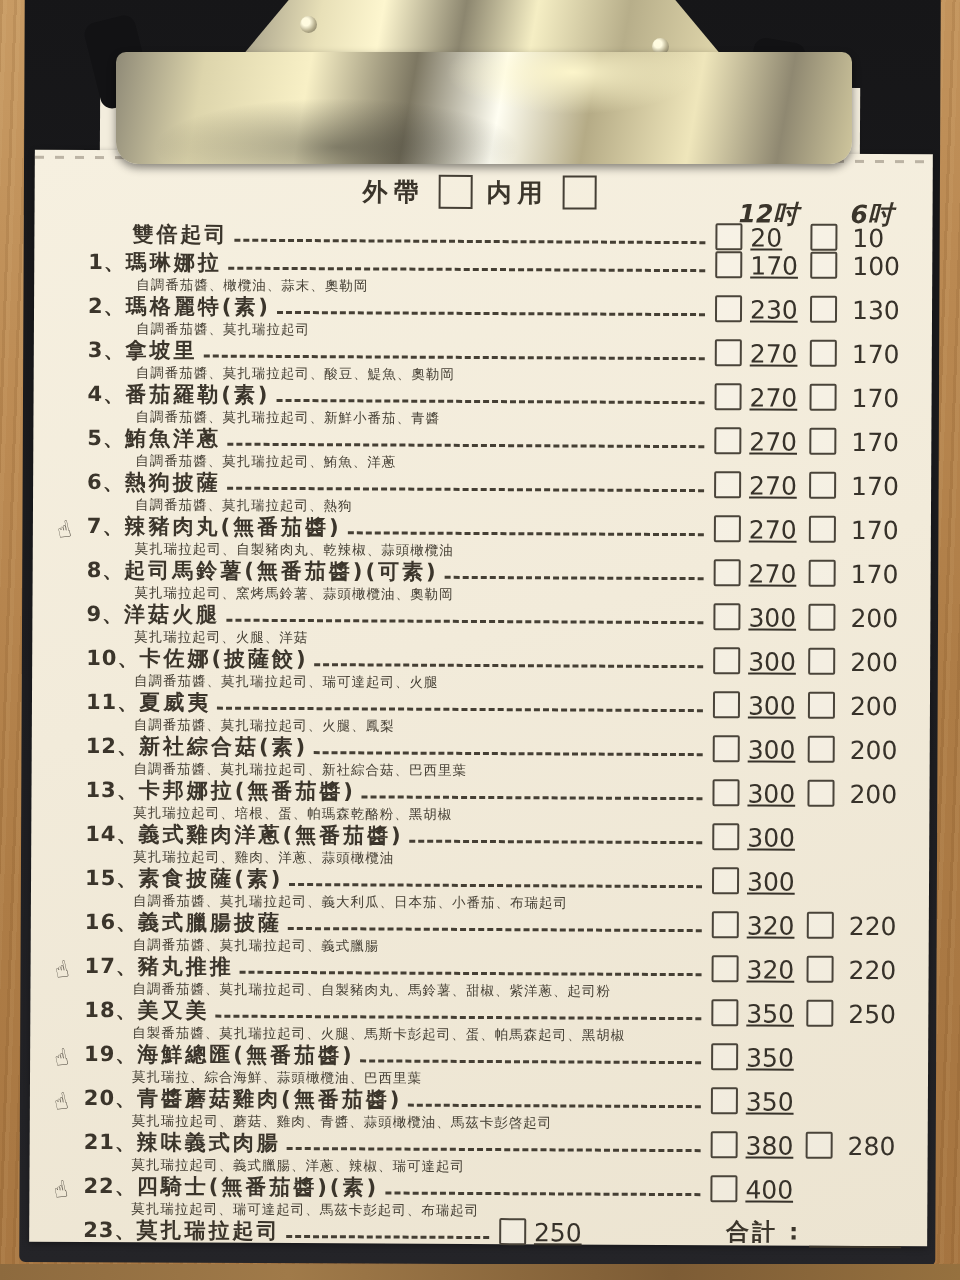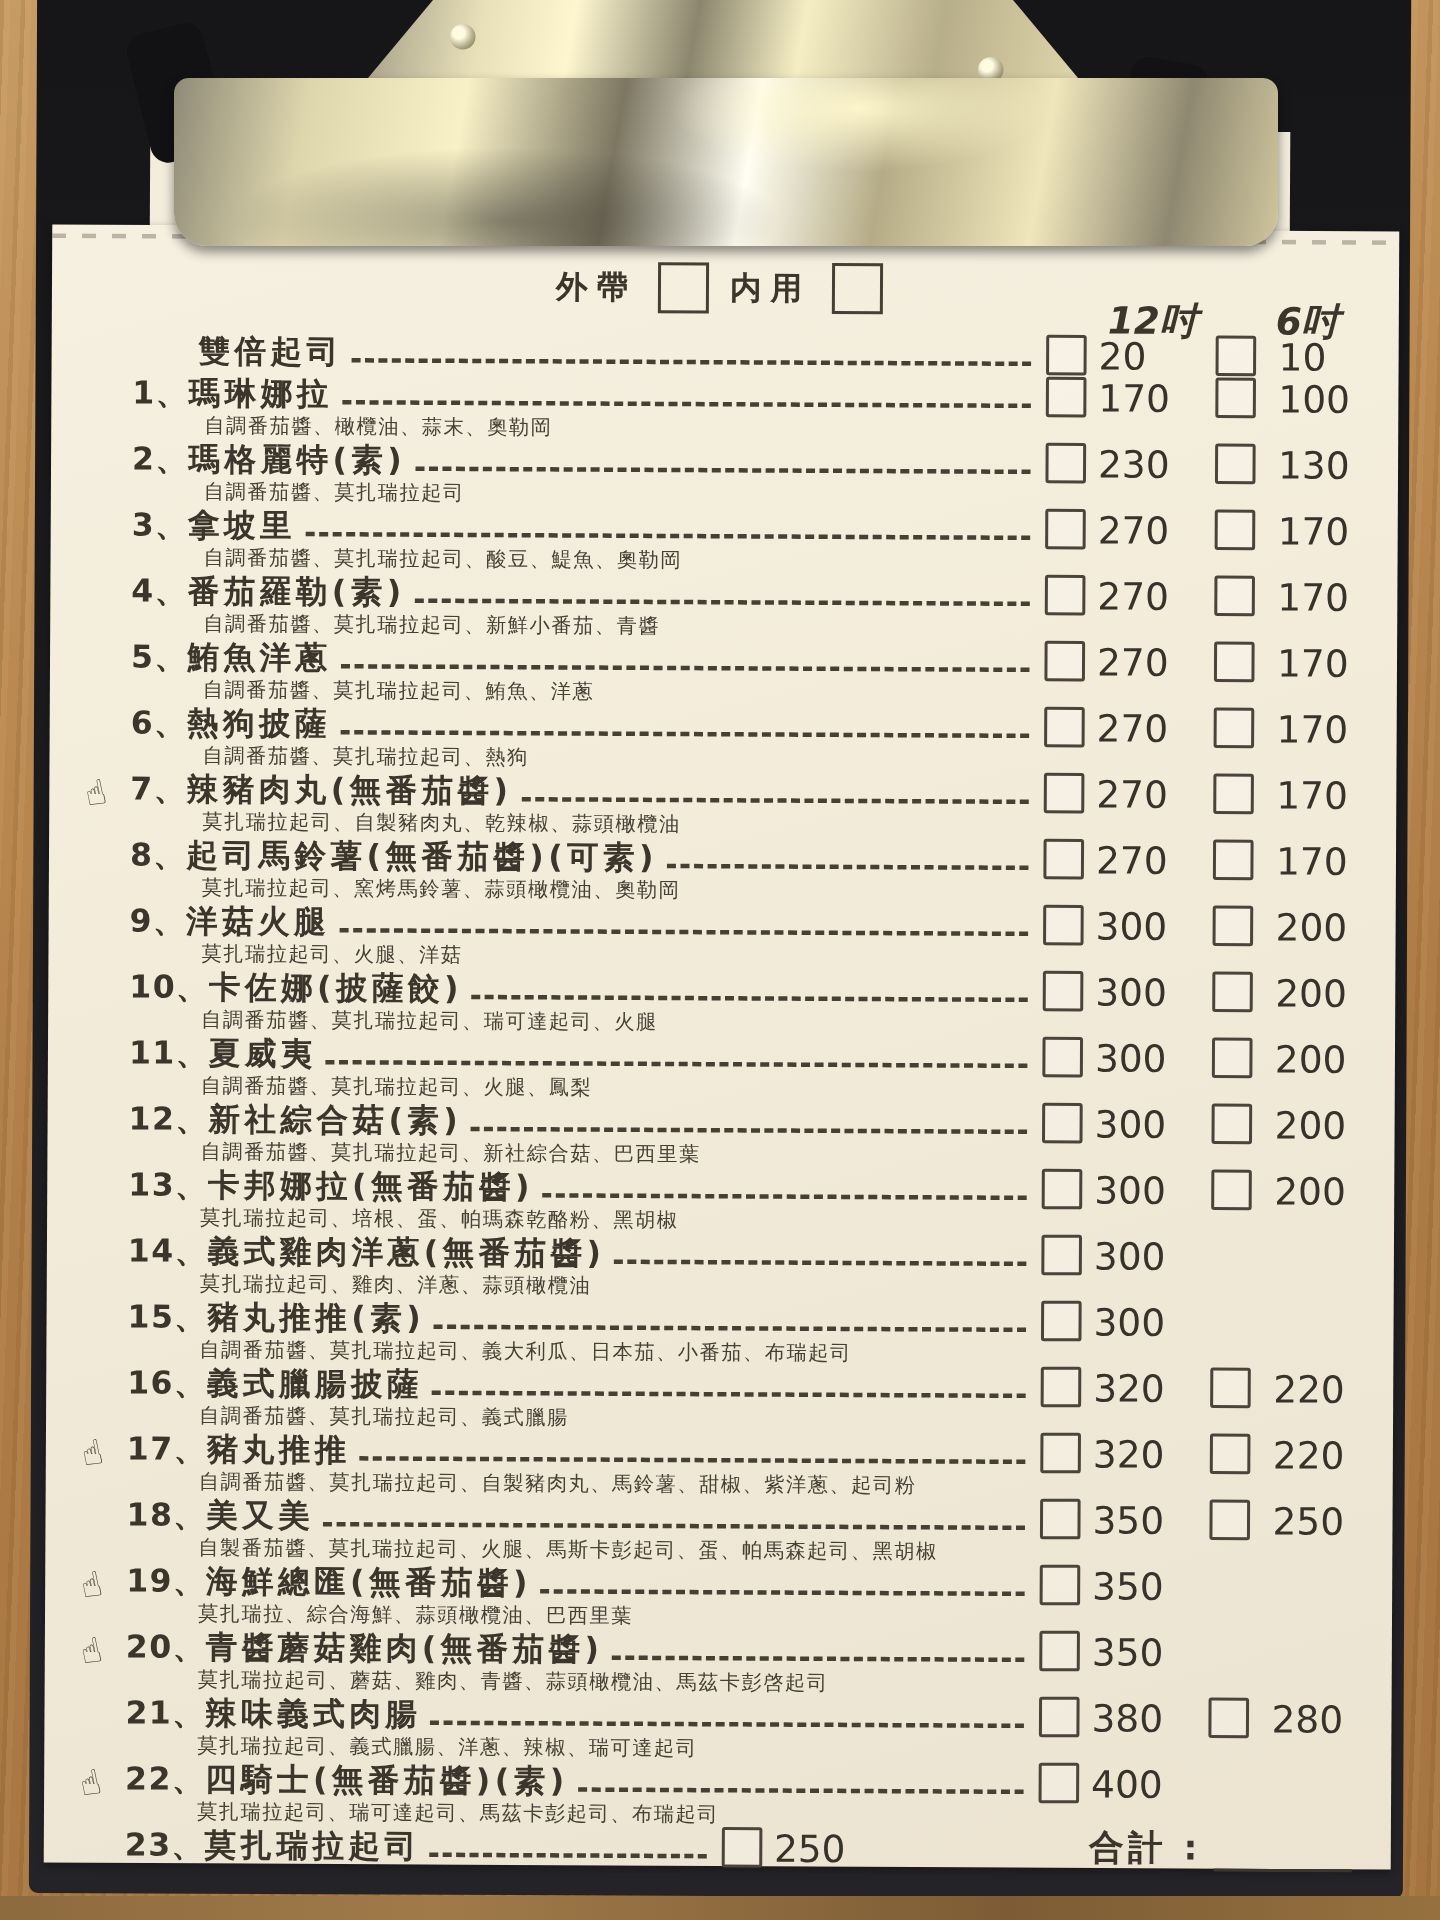--- a/index.html
+++ b/index.html
@@ -45,40 +45,40 @@
       radial-gradient(ellipse 260px 70px at 30% 85%, rgba(40,40,35,0.45) 0%, rgba(40,40,35,0) 70%),
       linear-gradient(100deg,#8f8a77 0%, #ddd5ac 12%, #f8f0c6 26%, #7d7762 40%, #fffef2 52%, #b5ab86 64%, #efe6bb 78%, #8f8871 90%, #cfc69d 100%);
     box-shadow:0 4px 8px rgba(0,0,0,0.45); }
 
   
   .content { position:absolute; left:0; top:14px; width:100%; padding:0 26px 0 58px;
     color:#3b352b; }
 
   .order-type { display:flex; align-items:center; justify-content:center; gap:14px;
     margin:6px 40px 0 0; height:40px; }
-  .order-type .lbl { font-size:21px; font-weight:bold; letter-spacing:6px; }
+  .order-type .lbl { font-size:25px; font-weight:bold; letter-spacing:6px; }
   .hbox { width:34px; height:34px; border:2px solid #453f35; background:transparent; }
 
   .size-head { display:flex; height:24px; margin-top:-16px; }
   .size-head .spacer { flex:1; }
   .size-head .sz { font-size:25px; font-weight:bold; font-style:italic; }
   .size-head .sz.s12 { width:106px; padding-left:38px; }
   .size-head .sz.s6  { width:100px; padding-left:44px; }
 
   .row { display:flex; align-items:flex-end; height:28px; }
   .row.extra { padding-left:40px; height:30px; }
   .thumb { width:30px; margin-left:-34px; font-size:23px; color:#4a443a;
     transform:rotate(-12deg); line-height:1; }
   .num { font-size:21px; font-weight:bold; letter-spacing:1px; white-space:nowrap; }
   .iname { font-size:21px; font-weight:bold; letter-spacing:3px; white-space:nowrap; }
   .dashes { flex:1; min-width:24px; border-bottom:3px dashed #453f34; margin:0 10px 7px 6px; }
   .cb { width:27px; height:27px; border:2px solid #4a443a; border-radius:2px;
     margin:0 0 1px 0; flex:none; background:rgba(255,255,255,0.25); }
   .price { font-size:25px; line-height:27px; color:#37322a; flex:none; }
-  .p12 { width:86px; padding-left:8px; }
+  .p12 { width:68px; padding-left:8px;text-decoration:underline; }
   .cb2wrap { width:34px; flex:none; display:flex; justify-content:flex-start; }
   .p6 { width:62px; padding-left:8px; }
   .desc { font-size:13.5px; line-height:16px; height:16px; letter-spacing:1px;
     color:#464035; margin-left:44px; white-space:nowrap; }
   .total-group { display:flex; align-items:flex-end; margin-left:36px; }
   .total-label { font-size:23px; font-weight:bold; letter-spacing:3px; }
   .total-line { width:92px; border-bottom:2px solid #3b352b; height:24px; margin-left:8px; }
 
   
   .bottom-wood { position:absolute; left:0; bottom:0; width:100%; height:16px;
@@ -343,21 +343,21 @@
               </span>
       <span class="price p6"></span>
 
     </div>
     <div class="desc">莫扎瑞拉起司、雞肉、洋蔥、蒜頭橄欖油</div>
   </div>
           <div>
     <div class="row">
       <span class="thumb" style="visibility: hidden;"></span>
       <span class="num">15、</span>
-      <span class="iname">豬丸推推(素)</span>
+      <span class="iname">素食披薩(素)</span>
       <span class="dashes"></span>
       <span class="cb"></span>
       <span class="price p12">300</span>
       <span class="cb2wrap">
                 <span class="cb" style="visibility: hidden;"></span>
               </span>
       <span class="price p6"></span>
 
     </div>
     <div class="desc">自調番茄醬、莫扎瑞拉起司、義大利瓜、日本茄、小番茄、布瑞起司</div>

